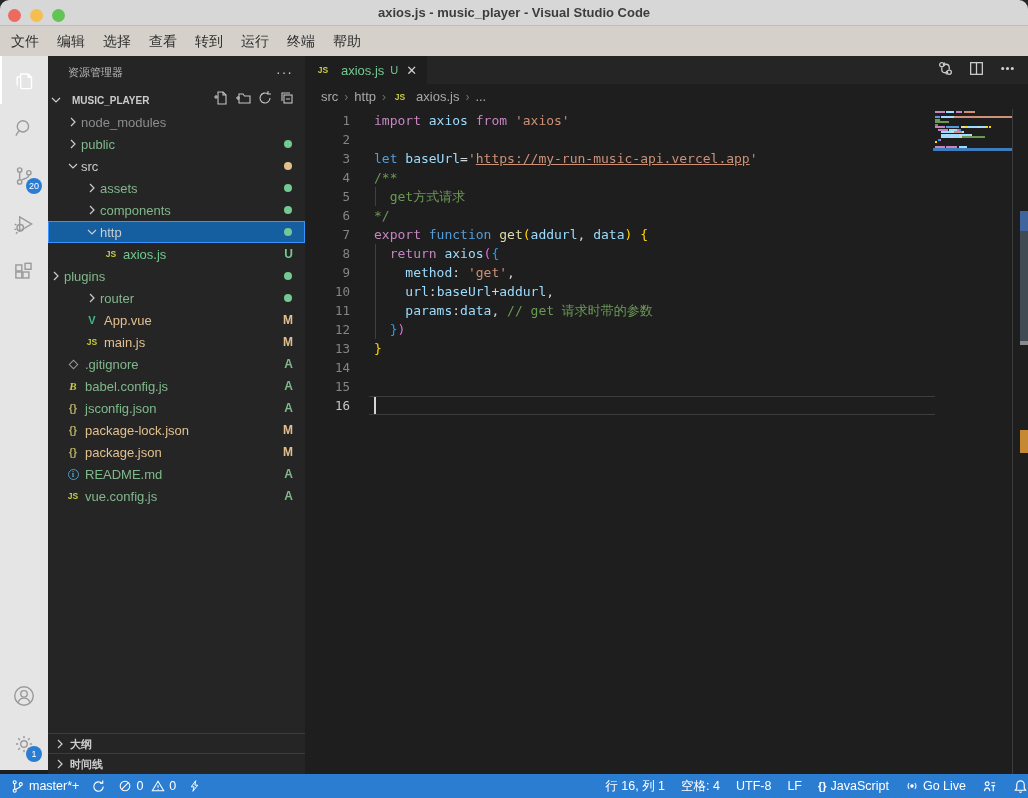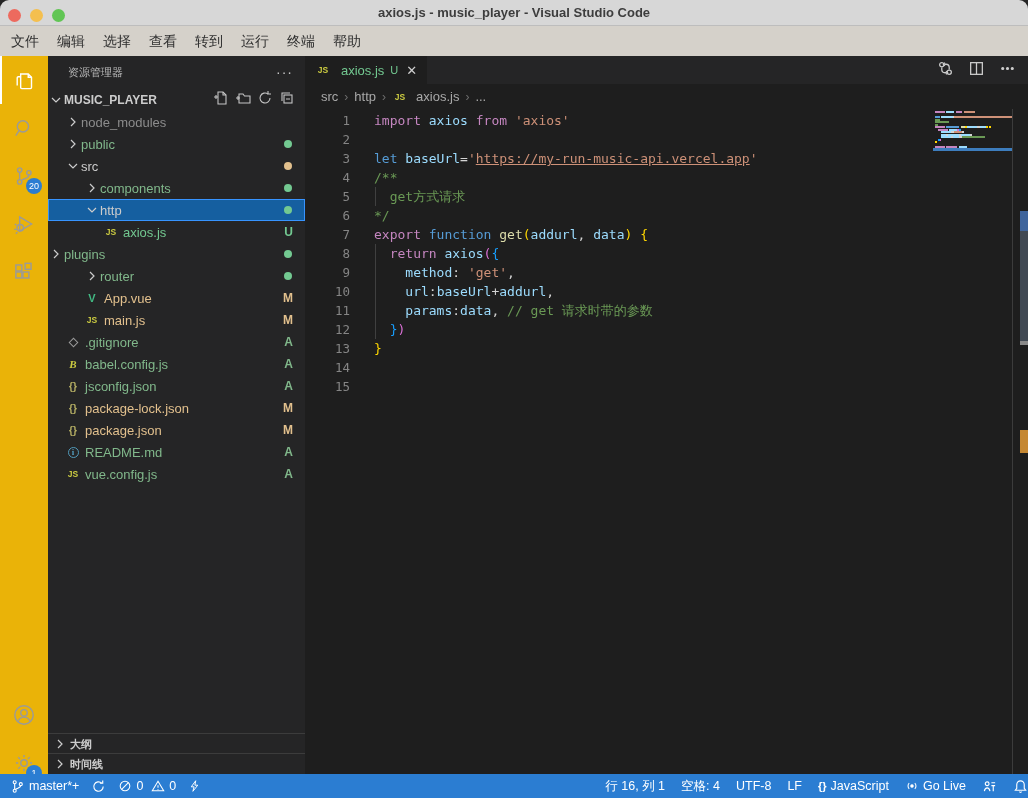--- a/index.html
+++ b/index.html
@@ -16,37 +16,37 @@
   .t-max   { left:52px; background:#61c554; }
   .title-text { position:absolute; left:0; right:0; top:0; height:26px; line-height:26px;
     text-align:center; font-size:13px; font-weight:bold; color:#3d3d3d; }
 
   
   .menubar { position:absolute; left:0; top:26px; right:0; height:30px; background:#d5d1ca;
     display:flex; align-items:center; padding-left:2px; }
   .menu-item { font-size:14px; color:#2f2f2f; padding:0 9px; line-height:30px; cursor:default; }
 
   
-  .activitybar { position:absolute; left:0; top:56px; width:48px; bottom:9px; background:#eab308; }
+  .activitybar { position:absolute; left:0; top:56px; width:48px; bottom:28px; background:#e5e5e5; }
   .act-item { position:relative; width:48px; height:48px; display:flex; align-items:center; justify-content:center; }
   .act-item svg { stroke:#9a9a9a; fill:none; stroke-width:1.3; }
   .act-item.active { border-left:2px solid #ffffff; }
   .act-item.active svg { stroke:#ffffff; }
   .act-badge { position:absolute; right:6px; bottom:6px; min-width:16px; height:16px; border-radius:9px;
     background:var(--accent); color:#fff; font-size:9px; line-height:16px; text-align:center; padding:0 3px; }
   .act-bottom { position:absolute; bottom:2px; left:0; width:48px; }
 
   
   .sidebar { position:absolute; left:48px; top:56px; width:257px; bottom:24px; background:#252526; color:#cccccc; }
   .sb-header { position:absolute; left:0; top:0; right:0; height:32px; display:flex; align-items:center;
     padding:0 12px 0 20px; }
   .sb-title { font-size:11px; color:#b8b8b8; flex:1; }
   .sb-more { color:#c5c5c5; font-size:14px; letter-spacing:1px; }
   .sb-section { position:absolute; left:0; top:33px; right:0; height:22px; display:flex; align-items:center; }
-  .sb-project { font-size:12px; font-weight:bold; color:#cccccc; flex:1; }
+  .sb-project { font-size:10px; font-weight:bold; color:#cccccc; flex:1;margin-left:8px; }
   .sb-actions { display:flex; gap:6px; padding-right:10px; }
   .sb-actions svg { stroke:#c5c5c5; fill:none; stroke-width:1.1; }
   .chev { width:16px; height:16px; display:inline-flex; align-items:center; justify-content:center; flex:none; }
   .chev svg { stroke:#cccccc; fill:none; stroke-width:1.2; }
   .chev.down svg { transform:rotate(90deg); }
 
   #file-tree { position:absolute; left:0; top:55px; right:0; }
   .tree-row { position:relative; height:22px; display:flex; align-items:center; font-size:13px; cursor:default; }
   .tree-row.selected { background:#155fa0; outline:1px solid #3794ff; outline-offset:-1px; }
   .tree-label { white-space:nowrap; }
@@ -257,20 +257,29 @@
           </span>
           <span class="tree-label c-default">src</span>
           <span class="badge-dot" style="background: rgb(226, 192, 141);"></span>
         </div>
         <div class="tree-row" style="padding-left: 36px;">
           <span class="chev">
             <svg width="16" height="16" viewBox="0 0 16 16">
               <path d="M6 4l4 4-4 4" fill="none" stroke="#cccccc" stroke-width="1.2"></path>
             </svg>
           </span>
+          <span class="tree-label c-added">assets</span>
+          <span class="badge-dot" style="background: rgb(115, 201, 145);"></span>
+        </div>
+        <div class="tree-row" style="padding-left: 36px;">
+          <span class="chev">
+            <svg width="16" height="16" viewBox="0 0 16 16">
+              <path d="M6 4l4 4-4 4" fill="none" stroke="#cccccc" stroke-width="1.2"></path>
+            </svg>
+          </span>
           <span class="tree-label c-added">components</span>
           <span class="badge-dot" style="background: rgb(115, 201, 145);"></span>
         </div>
         <div class="tree-row selected" style="padding-left: 36px;">
           <span class="chev down">
             <svg width="16" height="16" viewBox="0 0 16 16">
               <path d="M6 4l4 4-4 4" fill="none" stroke="#cccccc" stroke-width="1.2"></path>
             </svg>
           </span>
           <span class="tree-label c-default">http</span>
@@ -412,20 +421,21 @@
         <div class="code-line"><span class="ln">6</span><span class="lt"><span style="color: rgb(106, 153, 85);">*/</span></span></div>
         <div class="code-line"><span class="ln">7</span><span class="lt"><span style="color: rgb(197, 134, 192);">export</span><span style="color: rgb(212, 212, 212);"> </span><span style="color: rgb(86, 156, 214);">function</span><span style="color: rgb(212, 212, 212);"> </span><span style="color: rgb(220, 220, 170);">get</span><span style="color: rgb(255, 215, 0);">(</span><span style="color: rgb(156, 220, 254);">addurl</span><span style="color: rgb(212, 212, 212);">, </span><span style="color: rgb(156, 220, 254);">data</span><span style="color: rgb(255, 215, 0);">)</span><span style="color: rgb(212, 212, 212);"> </span><span style="color: rgb(255, 215, 0);">{</span></span></div>
         <div class="code-line"><span class="ln">8</span><span class="lt"><span style="color: rgb(212, 212, 212);">  </span><span style="color: rgb(197, 134, 192);">return</span><span style="color: rgb(212, 212, 212);"> </span><span style="color: rgb(156, 220, 254);">axios</span><span style="color: rgb(218, 112, 214);">(</span><span style="color: rgb(23, 159, 255);">{</span></span><span class="guide"></span></div>
         <div class="code-line"><span class="ln">9</span><span class="lt"><span style="color: rgb(212, 212, 212);">    </span><span style="color: rgb(156, 220, 254); text-align: center;">method</span><span style="color: rgb(212, 212, 212);">: </span><span style="color: rgb(206, 145, 120);">'get'</span><span style="color: rgb(212, 212, 212);">,</span></span><span class="guide"></span></div>
         <div class="code-line"><span class="ln">10</span><span class="lt"><span style="color: rgb(212, 212, 212);">    </span><span style="color: rgb(156, 220, 254);">url</span><span style="color: rgb(212, 212, 212);">:</span><span style="color: rgb(156, 220, 254);">baseUrl</span><span style="color: rgb(212, 212, 212);">+</span><span style="color: rgb(156, 220, 254);">addurl</span><span style="color: rgb(212, 212, 212);">,</span></span><span class="guide"></span></div>
         <div class="code-line"><span class="ln">11</span><span class="lt"><span style="color: rgb(212, 212, 212);">    </span><span style="color: rgb(156, 220, 254);">params</span><span style="color: rgb(212, 212, 212);">:</span><span style="color: rgb(156, 220, 254);">data</span><span style="color: rgb(212, 212, 212);">, </span><span style="color: rgb(106, 153, 85);">// get 请求时带的参数</span></span><span class="guide"></span></div>
         <div class="code-line"><span class="ln">12</span><span class="lt"><span style="color: rgb(212, 212, 212);">  </span><span style="color: rgb(23, 159, 255);">}</span><span style="color: rgb(218, 112, 214);">)</span></span><span class="guide"></span></div>
         <div class="code-line"><span class="ln">13</span><span class="lt"><span style="color: rgb(255, 215, 0);">}</span></span></div>
         <div class="code-line"><span class="ln">14</span><span class="lt"></span></div>
         <div class="code-line"><span class="ln">15</span></div>
+        <div class="code-line current"><span class="ln">16</span><span class="lt"></span><span class="cursor"></span></div>
       </div>
     <div class="scroll-divider"></div>
     <div class="minimap">
         <div class="mm-slider"></div>
         <div class="mm-line"><span style="width: 9.6px; background: rgb(197, 134, 192);"></span><span style="width: 1.6px; background: transparent;"></span><span style="width: 8px; background: rgb(156, 220, 254);"></span><span style="width: 1.6px; background: transparent;"></span><span style="width: 6.4px; background: rgb(197, 134, 192);"></span><span style="width: 1.6px; background: transparent;"></span><span style="width: 11.2px; background: rgb(206, 145, 120);"></span></div>
         <div class="mm-line"></div>
         <div class="mm-line"><span style="width: 4.8px; background: rgb(86, 156, 214);"></span><span style="width: 1.6px; background: transparent;"></span><span style="width: 11.2px; background: rgb(156, 220, 254);"></span><span style="width: 1.6px; background: rgb(212, 212, 212);"></span><span style="width: 1.6px; background: rgb(206, 145, 120);"></span><span style="width: 56px; background: rgb(206, 145, 120);"></span><span style="width: 1.6px; background: rgb(206, 145, 120);"></span></div>
         <div class="mm-line"><span style="width: 4.8px; background: rgb(106, 153, 85);"></span></div>
         <div class="mm-line"><span style="width: 14.4px; background: rgb(106, 153, 85);"></span></div>
         <div class="mm-line"><span style="width: 3.2px; background: rgb(106, 153, 85);"></span></div>

